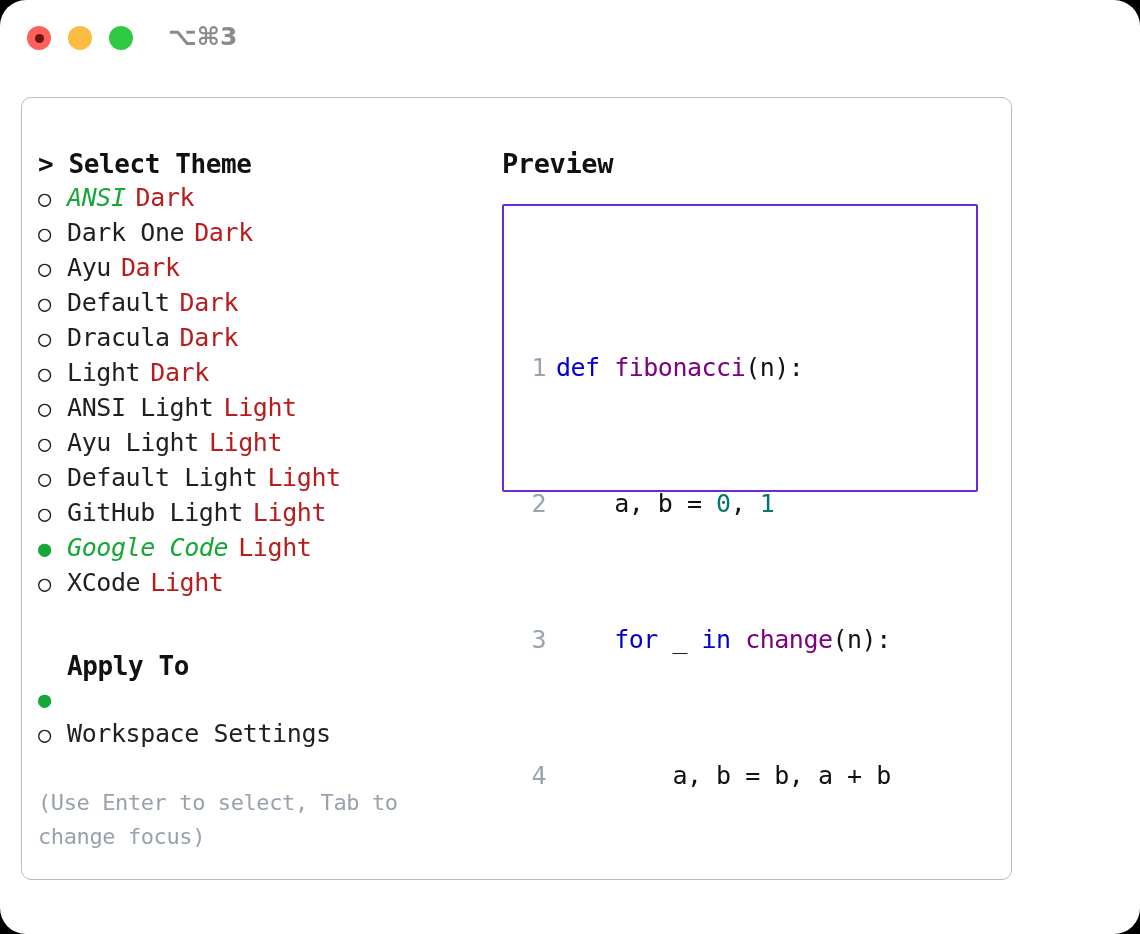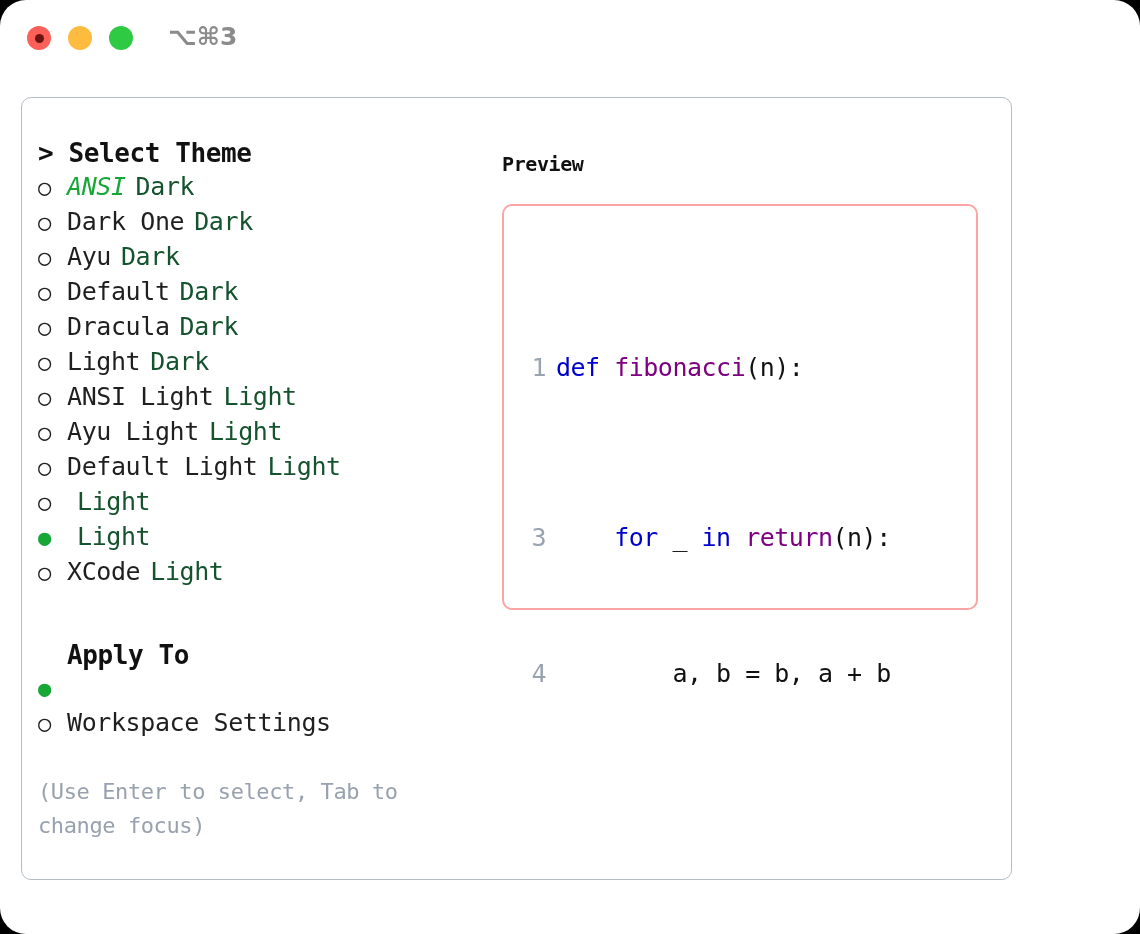--- a/index.html
+++ b/index.html
@@ -85,21 +85,21 @@
   .panel-inner {
     position: absolute;
     left: 0; top: 0;
     width: 100%; height: 100%;
   }
 
   
   .left-col {
     position: absolute;
     left: 16px;
-    top: 38px;
+    top: 49px;
     width: 445px;
   }
 
   .section-title {
     font-size: 26px;
     font-weight: 700;
     color: #111111;
     letter-spacing: -0.4px;
     line-height: 34px;
     white-space: pre;
@@ -122,21 +122,21 @@
     display: inline-block;
     width: 29px;
     flex: 0 0 29px;
     font-size: 22px;
     color: #1f1f1f;
   }
   .bullet.sel { color: #17a737; }
   .opt-label { color: #1f1f1f; }
   .opt.selected .opt-label { color: #17a737; font-style: italic; }
   .opt-tag {
-    color: #14532d;
+    color: #b91c1c;
     padding-left: 10px;
   }
 
   .spacer-sm { height: 34px; }
 
   .hint {
     margin-top: 34px;
     font-size: 22px;
     line-height: 34px;
     color: #98a1ae;
@@ -145,36 +145,36 @@
   }
 
   
   .right-col {
     position: absolute;
     left: 480px;
     top: 49px;
     width: 490px;
   }
   .preview-title {
-    font-size: 20px;
+    font-size: 27px;
     font-weight: 700;
     color: #111111;
     letter-spacing: -0.4px;
     line-height: 34px;
   }
   .preview-box {
     position: absolute;
     left: 0;
     top: 57px;
     width: 476px;
-    height: 406px;
-    border: 2px solid #fca5a5;
+    height: 288px;
+    border: 2px solid #6d28d9;
     box-sizing: border-box;
     background: #ffffff;
-    border-radius: 10px;
+    border-radius: 2px;
   }
   .code {
     position: absolute;
     left: 12px;
     top: 43px;
     font-size: 25px;
     line-height: 34px;
     letter-spacing: -0.5px;
     white-space: pre;
   }
@@ -234,24 +234,24 @@
           <div class="opt">
             <span class="bullet">○</span><span class="opt-label">ANSI Light</span><span class="opt-tag">Light</span>
           </div>
           <div class="opt">
             <span class="bullet">○</span><span class="opt-label">Ayu Light</span><span class="opt-tag">Light</span>
           </div>
           <div class="opt">
             <span class="bullet">○</span><span class="opt-label">Default Light</span><span class="opt-tag">Light</span>
           </div>
           <div class="opt">
-            <span class="bullet">○</span><span class="opt-tag">Light</span>
+            <span class="bullet">○</span><span class="opt-label">GitHub Light</span><span class="opt-tag">Light</span>
           </div>
           <div class="opt selected">
-            <span class="bullet sel">●</span><span class="opt-tag">Light</span>
+            <span class="bullet sel">●</span><span class="opt-label">Google Code</span><span class="opt-tag">Light</span>
           </div>
           <div class="opt">
             <span class="bullet">○</span><span class="opt-label">XCode</span><span class="opt-tag">Light</span>
           </div>
         </div>
 
         <div class="spacer-sm"></div>
 
         <div class="section-title plain">Apply To</div>
 
@@ -268,22 +268,23 @@
       </div>
 
       <div class="right-col">
         <div class="preview-title">Preview</div>
 
         <div class="preview-box">
           <div class="code">
 
             <span class="code-line"><span class="ln">1</span><span class="kw">def </span><span class="fn">fibonacci</span><span class="pun">(n):</span></span>
 
-
-            <span class="code-line"><span class="ln">3</span><span class="id">    </span><span class="kw">for</span><span class="id"> _ </span><span class="kw">in</span><span class="id"> </span><span class="fn">return</span><span class="pun">(n):</span></span>
+            <span class="code-line"><span class="ln">2</span><span class="id">    a, b = </span><span class="num">0</span><span class="pun">, </span><span class="num">1</span></span>
+
+            <span class="code-line"><span class="ln">3</span><span class="id">    </span><span class="kw">for</span><span class="id"> _ </span><span class="kw">in</span><span class="id"> </span><span class="fn">change</span><span class="pun">(n):</span></span>
 
             <span class="code-line"><span class="ln">4</span><span class="id">        a, b = b, a + b</span></span>
 
 
             
             
 
             
 
             

